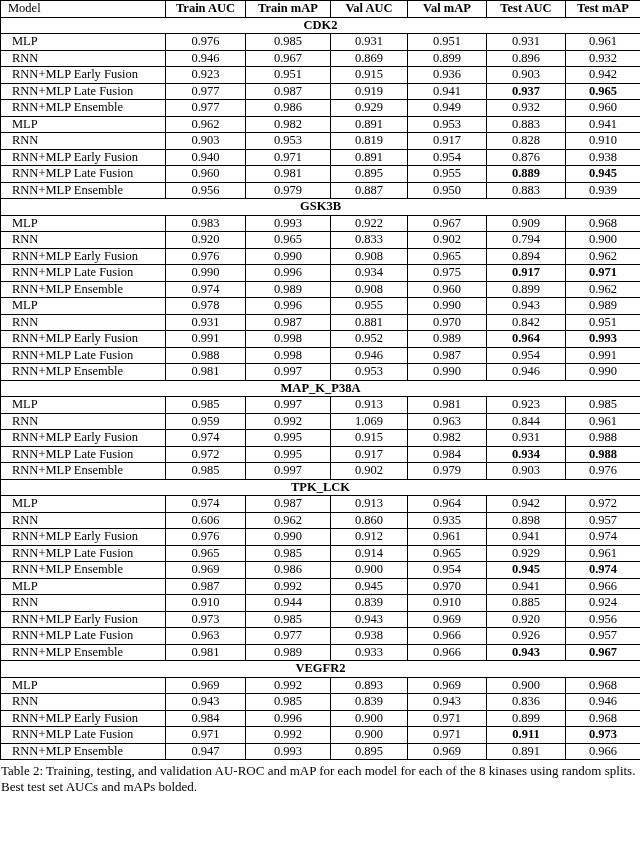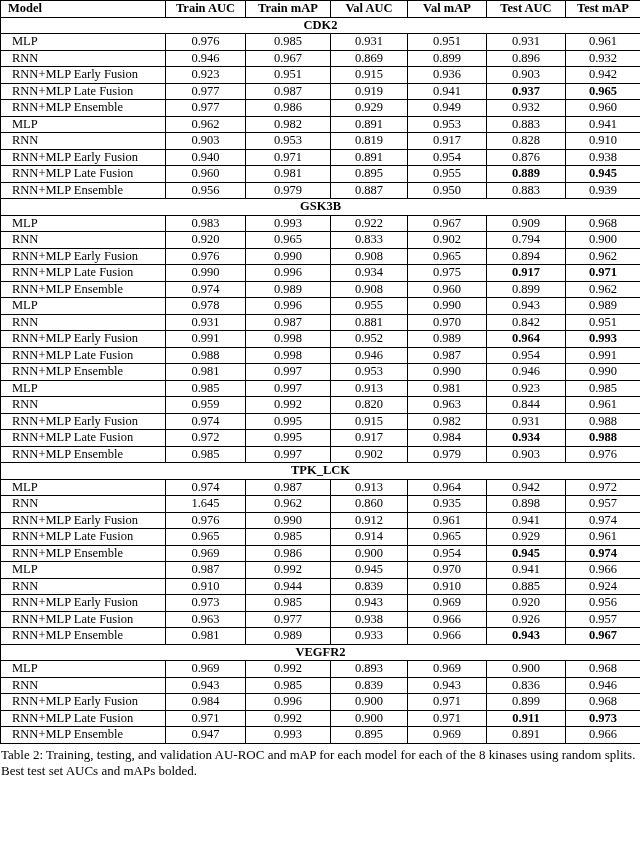--- a/index.html
+++ b/index.html
@@ -25,21 +25,21 @@
   table.results td {
     border: 1px solid #000000;
     padding: 0px 4px;
     height: 15.5px;
     line-height: 15.5px;
     overflow: hidden;
     white-space: nowrap;
   }
   table.results th.model-col {
     text-align: left;
-    font-weight: bold;
+    font-weight: normal;
     padding-left: 7px;
   }
   table.results th.num-col {
     text-align: center;
     font-weight: bold;
   }
   table.results td.group-header {
     text-align: center;
     font-weight: bold;
     margin-left: 16px;
@@ -270,33 +270,36 @@
         <tr>
           <td class="model-cell">RNN+MLP Ensemble</td>
           <td class="value-cell">0.981</td>
           <td class="value-cell">0.997</td>
           <td class="value-cell">0.953</td>
           <td class="value-cell">0.990</td>
           <td class="value-cell">0.946</td>
           <td class="value-cell">0.990</td>
         </tr>
         <tr>
+          <td colspan="7" class="group-header">MAP_K_P38A</td>
+        </tr>
+        <tr>
           <td class="model-cell">MLP</td>
           <td class="value-cell">0.985</td>
           <td class="value-cell">0.997</td>
           <td class="value-cell">0.913</td>
           <td class="value-cell">0.981</td>
           <td class="value-cell">0.923</td>
           <td class="value-cell">0.985</td>
         </tr>
         <tr>
           <td class="model-cell">RNN</td>
           <td class="value-cell">0.959</td>
           <td class="value-cell">0.992</td>
-          <td class="value-cell">0.820</td>
+          <td class="value-cell">1.069</td>
           <td class="value-cell">0.963</td>
           <td class="value-cell">0.844</td>
           <td class="value-cell">0.961</td>
         </tr>
         <tr>
           <td class="model-cell">RNN+MLP Early Fusion</td>
           <td class="value-cell">0.974</td>
           <td class="value-cell">0.995</td>
           <td class="value-cell">0.915</td>
           <td class="value-cell">0.982</td>
@@ -328,21 +331,21 @@
           <td class="model-cell">MLP</td>
           <td class="value-cell">0.974</td>
           <td class="value-cell">0.987</td>
           <td class="value-cell">0.913</td>
           <td class="value-cell">0.964</td>
           <td class="value-cell">0.942</td>
           <td class="value-cell">0.972</td>
         </tr>
         <tr>
           <td class="model-cell">RNN</td>
-          <td class="value-cell">1.645</td>
+          <td class="value-cell">0.606</td>
           <td class="value-cell">0.962</td>
           <td class="value-cell">0.860</td>
           <td class="value-cell">0.935</td>
           <td class="value-cell">0.898</td>
           <td class="value-cell">0.957</td>
         </tr>
         <tr>
           <td class="model-cell">RNN+MLP Early Fusion</td>
           <td class="value-cell">0.976</td>
           <td class="value-cell">0.990</td>

